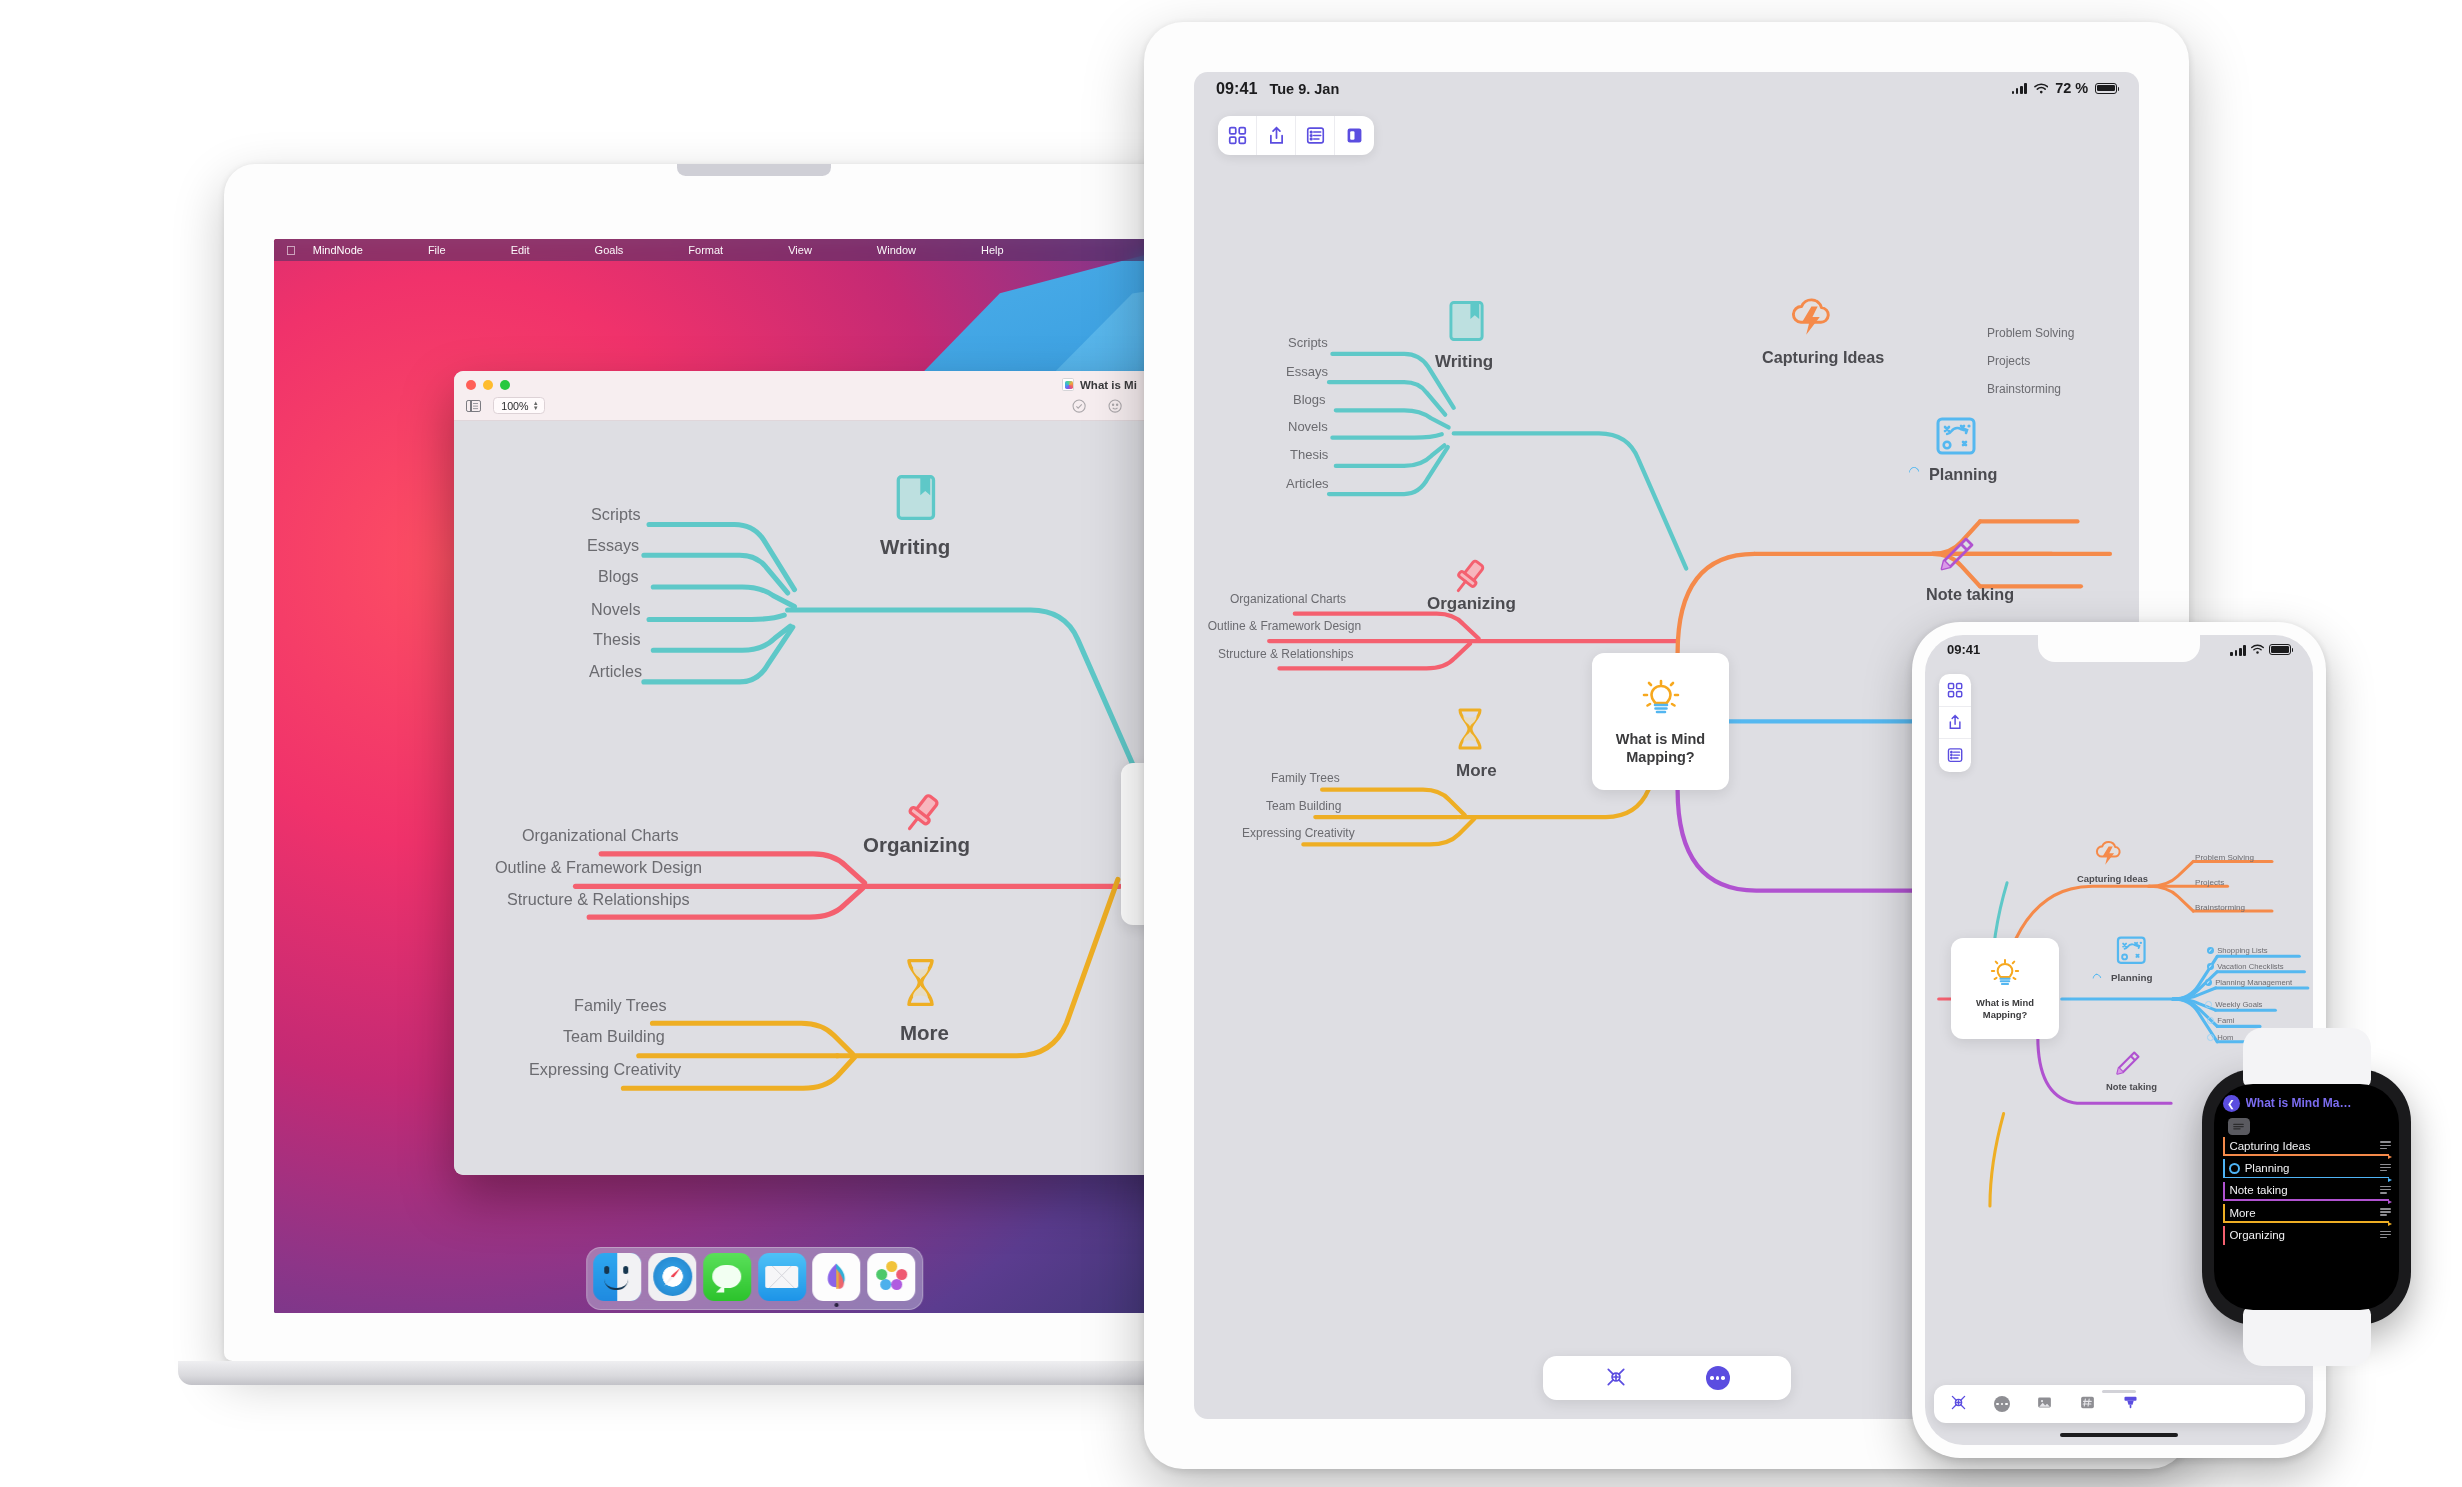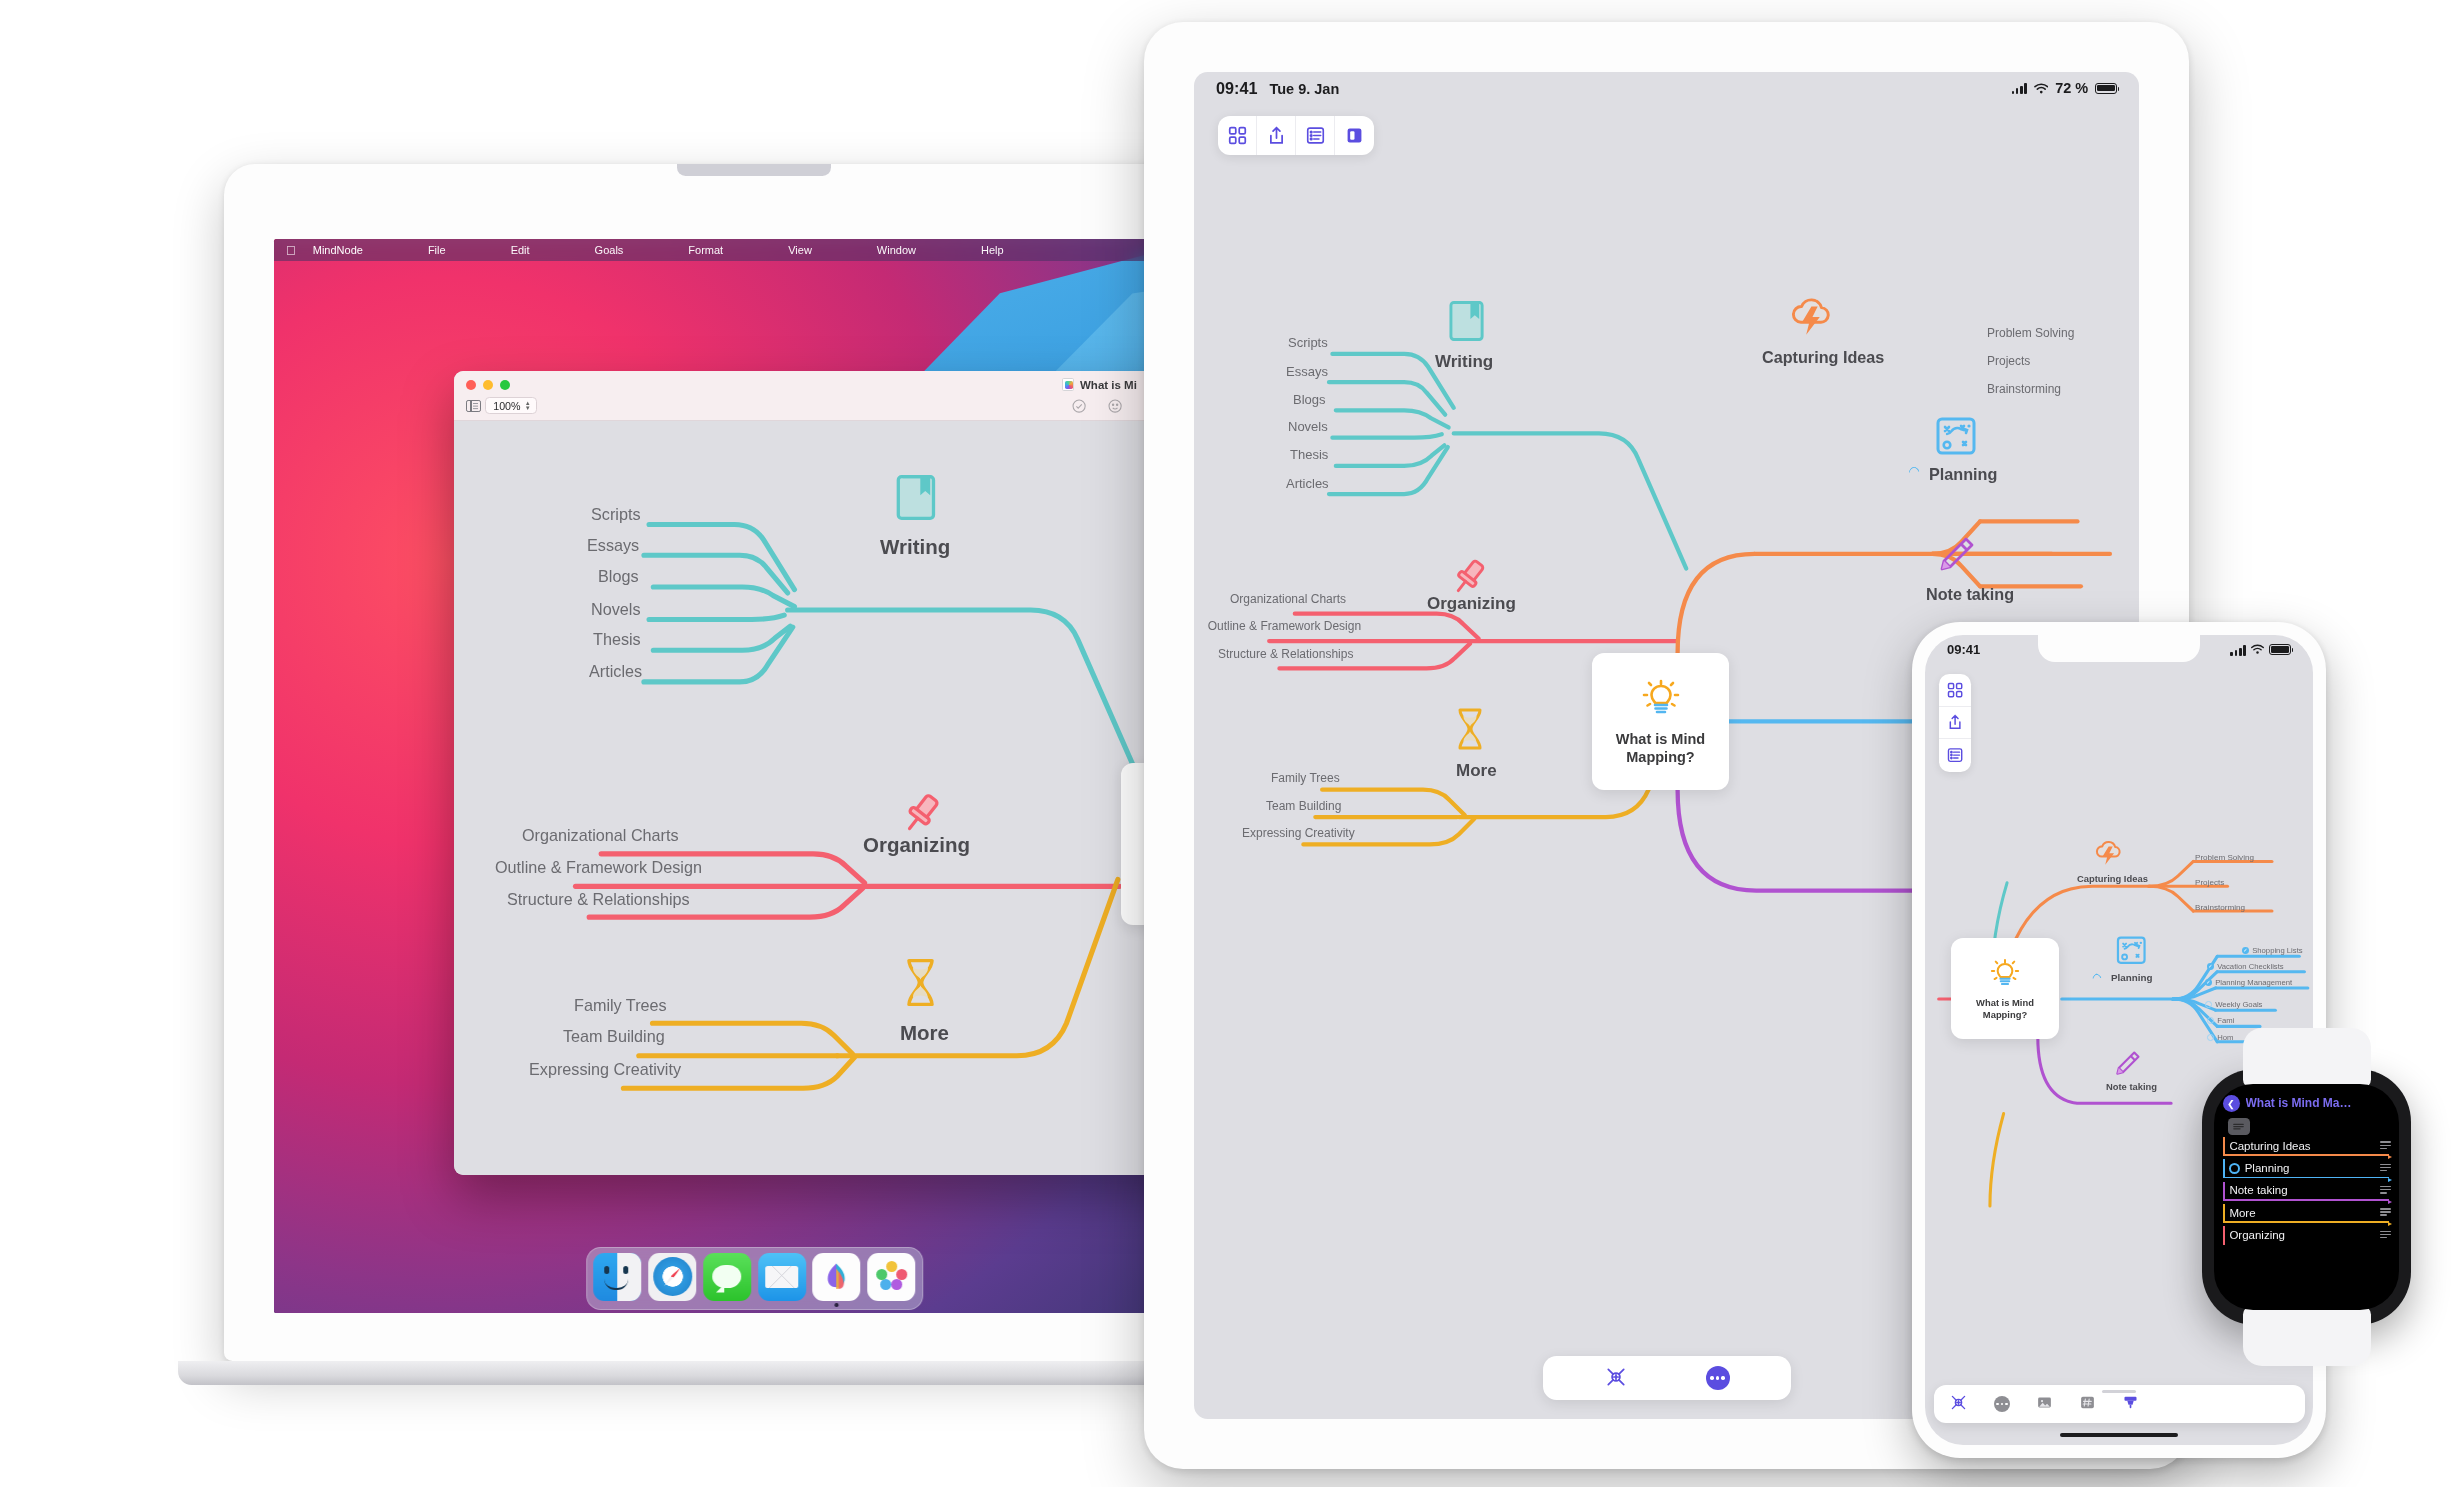--- a/index.html
+++ b/index.html
@@ -65,21 +65,21 @@
     overflow: hidden;
   }
   #mac-titlebar {
     height: 50px; background: #f7eef0;
     position: relative;
     border-bottom: 0.9px solid #e0d6da;
   }
   #mac-traffic { position: absolute; left: 12px; top: 8.5px; display: flex; gap: 6.8px; }
   #mac-traffic span { width: 10.3px; height: 10.3px; border-radius: 50%; display: block; }
   .tl-red { background: #ff5f57; } .tl-yellow { background: #febc2e; } .tl-green { background: #28c840; }
-  #mac-tb-left { position: absolute; left: 12px; top: 26px; display: flex; align-items: center; gap: 4px; }
+  #mac-tb-left { position: absolute; left: 12px; top: 26px; display: flex; align-items: center; gap: 12px; }
   .tb-sidebar-ico {
     width: 14.5px; height: 12px; border: 1.4px solid #7a7a80; border-radius: 2.1px; position: relative;
   }
   .tb-sidebar-ico::before { content:""; position:absolute; left:3.4px; top:-0.9px; bottom:-0.9px; width:1.4px; background:#7a7a80;}
   .tb-sidebar-ico::after { content:""; position:absolute; left:6.4px; top:2.1px; width:4.3px; height:1.2px; background:#9a9aa0;
     box-shadow: 0 2.6px 0 #9a9aa0, 0 5.1px 0 #9a9aa0; }
   #mac-zoom {
     display: flex; align-items: center; gap: 4.3px;
     background: #fffafb; border: 0.9px solid #ddd2d6; border-radius: 4.3px;
     padding: 1.7px 5.1px 1.7px 7.7px; font-size: 10.7px; color: #2c2c2e; font-weight: 500;
@@ -758,21 +758,21 @@
               <path d="M29 28l3 3M32 28l-3 3"></path>
             <path d="M13 20c5 0 4 -7 11 -6 4 .6 5 3 8 2"></path>
               <path d="M30 15l3 1 -1 3"></path>
           </g>
           <circle cx="13" cy="31" r="3.3" fill="none" stroke="#55b8f0" stroke-width="2.6"></circle>
           <circle cx="35" cy="12" r="1.6" fill="#55b8f0"></circle>
         </svg>
         <div class="mm-branch-title" style="left:186px;top:337px;font-size:9.8px;">Planning</div>
         <span style="position:absolute;left:168px;top:339px;width:7.7px;height:7.7px;border-radius:50%;border:1.5px solid #55b8f0;border-right-color:transparent;border-bottom-color:transparent;transform:rotate(40deg);"></span>
 
-        <div style="position:absolute;left:282px;top:311px;display:flex;align-items:center;gap:3.4px;margin-left:35px;">
+        <div style="position:absolute;left:282px;top:311px;display:flex;align-items:center;gap:3.4px;">
           <span style="width:6.8px;height:6.8px;border-radius:50%;background:#55b8f0;color:#fff;font-size:5.1px;display:flex;align-items:center;justify-content:center;">✓</span>
           <span class="mm-label" style="position:static;font-size:7.7px;">Shopping Lists</span>
         </div>
         <div style="position:absolute;left:282px;top:327px;display:flex;align-items:center;gap:3.4px;">
           <span style="width:6.8px;height:6.8px;border-radius:50%;background:#55b8f0;color:#fff;font-size:5.1px;display:flex;align-items:center;justify-content:center;">✓</span>
           <span class="mm-label" style="position:static;font-size:7.7px;">Vacation Checklists</span>
         </div>
         <div style="position:absolute;left:280px;top:343px;display:flex;align-items:center;gap:3.4px;">
           <span style="width:6.8px;height:6.8px;border-radius:50%;background:#55b8f0;color:#fff;font-size:5.1px;display:flex;align-items:center;justify-content:center;">✓</span>
           <span class="mm-label" style="position:static;font-size:7.7px;">Planning Management</span>

